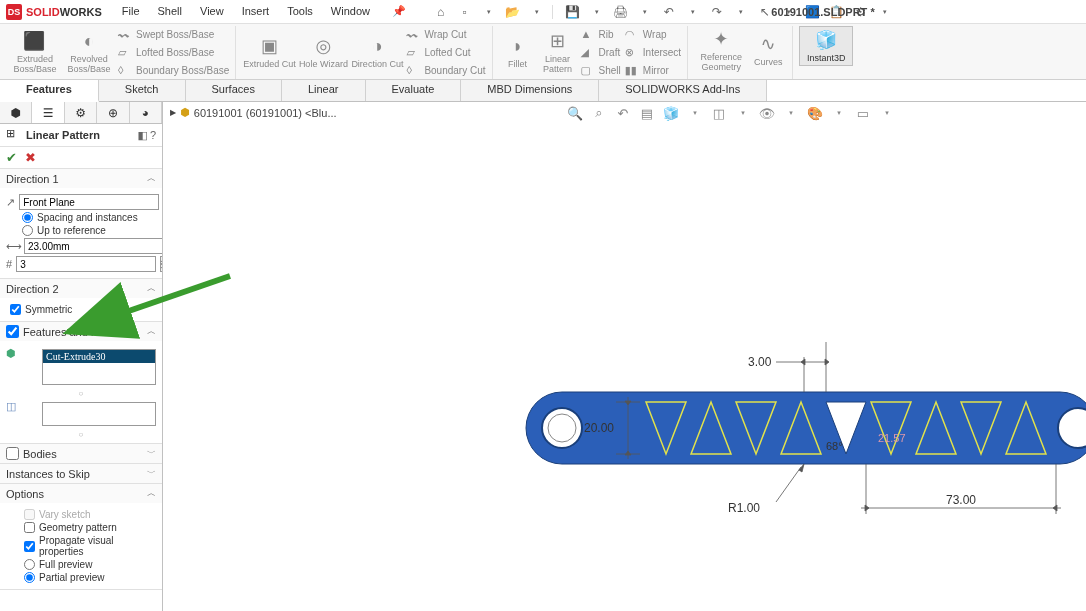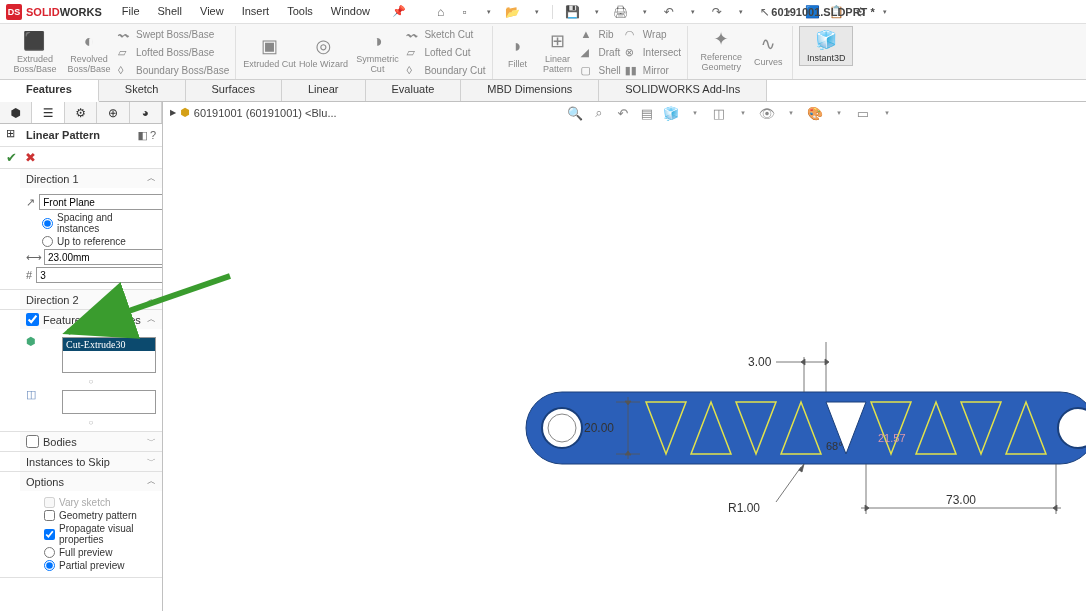--- a/index.html
+++ b/index.html
@@ -47,21 +47,21 @@
 .fm-tab { flex: 1; display: flex; align-items: center; justify-content: center; border-right: 1px solid #d0d0d0; background: #f5f5f5; font-size: 12px; }
 .fm-tab.sel { background: #fff; }
 .pm-header { display: flex; align-items: center; padding: 3px 6px; border-bottom: 1px solid #e0e0e0; }
 .pm-header .hicon { width: 16px; height: 16px; margin-right: 4px; }
 .pm-header .htitle { font-size: 11px; font-weight: bold; flex: 1; }
 .pm-header .hhelp { font-size: 11px; color: #666; margin-left: 2px; }
 .pm-okbar { display: flex; gap: 8px; padding: 3px 6px; border-bottom: 1px solid #e0e0e0; }
 .pm-okbar .okbtn { color: #3a8a3a; font-size: 13px; }
 .pm-okbar .cancelbtn { color: #c33; font-size: 13px; }
 
-.pm-section { border-bottom: 1px solid #e0e0e0; padding-left: 20px; }
+.pm-section { border-bottom: 1px solid #e0e0e0; }
 .pm-shead { display: flex; align-items: center; padding: 3px 6px; background: #fafafa; font-size: 11px; cursor: pointer; }
 .pm-shead .shlbl { flex: 1; }
 .pm-shead .shchev { font-size: 9px; color: #666; }
 .pm-sbody { padding: 4px 6px; }
 .pm-row { display: flex; align-items: center; gap: 4px; margin: 2px 0; }
 .pm-row .rowicon { width: 14px; font-size: 11px; color: #666; }
 .pm-input { flex: 1; border: 1px solid #999; height: 16px; padding: 0 3px; font-size: 10px; background: #fff; }
 .pm-spin { width: 12px; display: flex; flex-direction: column; }
 .pm-spin div { height: 8px; border: 1px solid #999; font-size: 6px; text-align: center; line-height: 6px; background: #f0f0f0;}
 .pm-radio { display: flex; align-items: center; gap: 4px; font-size: 10px; margin: 2px 0 2px 16px;}
@@ -164,26 +164,26 @@
       <div class="rbig">
           <span class="ricon">▣</span>
           <span class="rlbl">Extruded Cut</span>
         </div>
       <div class="rbig">
           <span class="ricon">◎</span>
           <span class="rlbl">Hole Wizard</span>
         </div>
       <div class="rbig">
           <span class="ricon">◑</span>
-          <span class="rlbl">Symmetric Cut</span>
+          <span class="rlbl">Direction Cut</span>
         </div>
       <div class="rsmall-col">
         <div class="rsmall">
             <span class="ricon">〰</span>
-            <span>Sketch Cut</span>
+            <span>Wrap Cut</span>
           </div>
         <div class="rsmall">
             <span class="ricon">▱</span>
             <span>Lofted Cut</span>
           </div>
         <div class="rsmall">
             <span class="ricon">◊</span>
             <span>Boundary Cut</span>
           </div>
       </div>
@@ -317,20 +317,26 @@
               <div>▾</div>
             </div>
         </div>
       </div>
     </div>
 
     <div class="pm-section">
       <div class="pm-shead">
         <span class="shlbl">Direction 2</span>
         <span class="shchev">︿</span>
+      </div>
+      <div class="pm-sbody">
+        <label class="pm-check">
+          <input type="checkbox" checked="" style=""> 
+            <span>Symmetric</span>
+        </label>
       </div>
     </div>
 
     <div class="pm-section">
       <div class="pm-shead">
         <input type="checkbox" checked="" style="margin-right: 4px;">
         <span class="shlbl">Features and Faces</span>
         <span class="shchev">︿</span>
       </div>
       <div class="pm-sbody">

